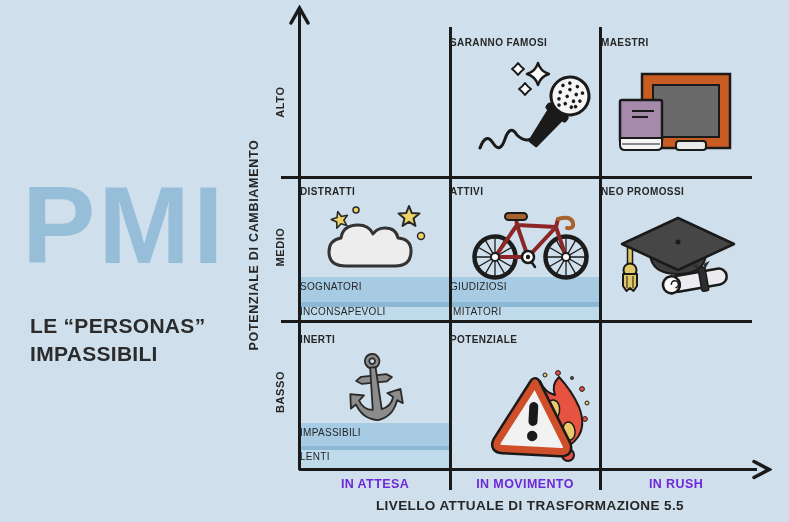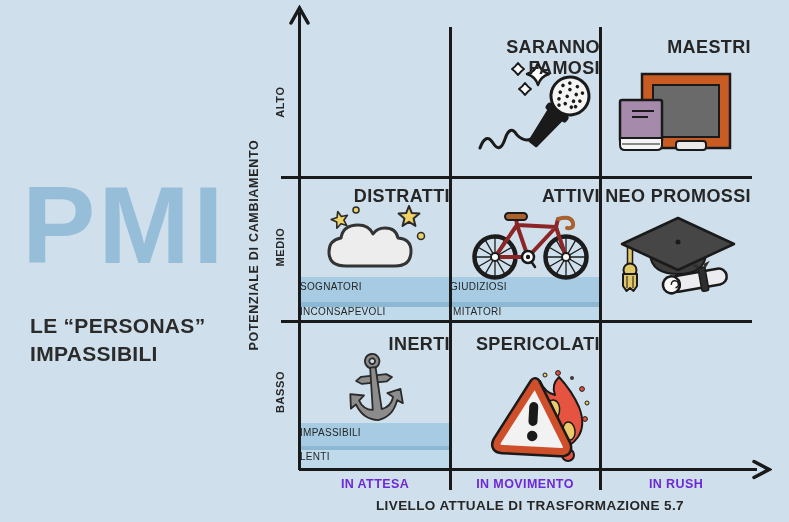--- a/index.html
+++ b/index.html
@@ -5,21 +5,21 @@
   html,body{margin:0;padding:0;background:#cfe0ec}
   .stage{position:relative;width:789px;height:522px;background:#cfe0ec;
          font-family:"Liberation Sans",sans-serif;overflow:hidden}
   .abs{position:absolute}
   .brand{left:22px;top:170px;font-size:110px;font-weight:bold;color:#97bed9;
          letter-spacing:3px;line-height:1}
   .subtitle{left:30px;top:312px;font-size:21px;font-weight:bold;color:#2b2b2b;
             line-height:1.32;letter-spacing:.3px}
   .line{background:#1a1a1a;z-index:3}
   .band{z-index:1}
-  .cell-title{font-size:18px;font-weight:bold;color:#262626;text-align:right;
+  .cell-title{font-size:10px;font-weight:bold;color:#262626;text-align:left;
               letter-spacing:.4px;z-index:5}
   .band-label{font-size:10px;font-weight:normal;color:#262626;text-align:left;
               letter-spacing:.3px;z-index:5}
   .tickx{font-size:12.5px;font-weight:bold;color:#6d28d9;text-align:center;
          letter-spacing:.4px;z-index:5}
   .xaxis-title{font-size:13.5px;font-weight:bold;color:#262626;text-align:center;
                letter-spacing:.4px;z-index:5}
   .yaxis-title{font-size:12.5px;font-weight:bold;color:#262626;text-align:center;
                letter-spacing:.7px;transform:rotate(-90deg);z-index:5}
   .ticky{font-size:11px;font-weight:bold;color:#262626;text-align:center;
@@ -61,29 +61,29 @@
   </svg>
 
   <div class="abs yaxis-title" style="left:107px;top:235px;width:300px;height:20px">POTENZIALE DI CAMBIAMENTO</div>
   <div class="abs ticky" style="left:241px;top:95px;width:80px;height:14px">ALTO</div>
   <div class="abs ticky" style="left:241px;top:240px;width:80px;height:14px">MEDIO</div>
   <div class="abs ticky" style="left:241px;top:385px;width:80px;height:14px">BASSO</div>
 
   <div class="abs tickx" style="left:300px;top:477px;width:150px">IN ATTESA</div>
   <div class="abs tickx" style="left:450px;top:477px;width:150px">IN MOVIMENTO</div>
   <div class="abs tickx" style="left:601px;top:477px;width:150px">IN RUSH</div>
-  <div class="abs xaxis-title" style="left:300px;top:498px;width:460px">LIVELLO ATTUALE DI TRASFORMAZIONE 5.7</div>
+  <div class="abs xaxis-title" style="left:300px;top:498px;width:460px">LIVELLO ATTUALE DI TRASFORMAZIONE 5.5</div>
 
   <div class="abs cell-title" style="left:450px;top:37px;width:150px">SARANNO FAMOSI</div>
   <div class="abs cell-title" style="left:601px;top:37px;width:150px">MAESTRI</div>
   <div class="abs cell-title" style="left:300px;top:186px;width:150px">DISTRATTI</div>
   <div class="abs cell-title" style="left:601px;top:186px;width:150px">NEO PROMOSSI</div>
   <div class="abs cell-title" style="left:450px;top:186px;width:150px">ATTIVI</div>
   <div class="abs cell-title" style="left:300px;top:334px;width:150px">INERTI</div>
-  <div class="abs cell-title" style="left:450px;top:334px;width:150px">SPERICOLATI</div>
+  <div class="abs cell-title" style="left:450px;top:334px;width:150px">POTENZIALE</div>
 
   <div class="abs band-label" style="left:300px;top:281px;width:150px">SOGNATORI</div>
   <div class="abs band-label" style="left:450px;top:281px;width:150px">GIUDIZIOSI</div>
   <div class="abs band-label" style="left:300px;top:306px;width:150px">INCONSAPEVOLI</div>
   <div class="abs band-label" style="left:450px;top:306px;width:150px">IMITATORI</div>
   <div class="abs band-label" style="left:300px;top:427px;width:150px">IMPASSIBILI</div>
   <div class="abs band-label" style="left:300px;top:451px;width:150px">LENTI</div>
 
   <svg class="abs icon" style="left:470px;top:60px" width="126" height="94" viewBox="0 0 126 94">
     <path d="M10,88 q6,-16 13,-5 t12,-4 t12,-4 q8,8 16,3" fill="none" stroke="#1a1a1a" stroke-width="3" stroke-linecap="round"></path>

